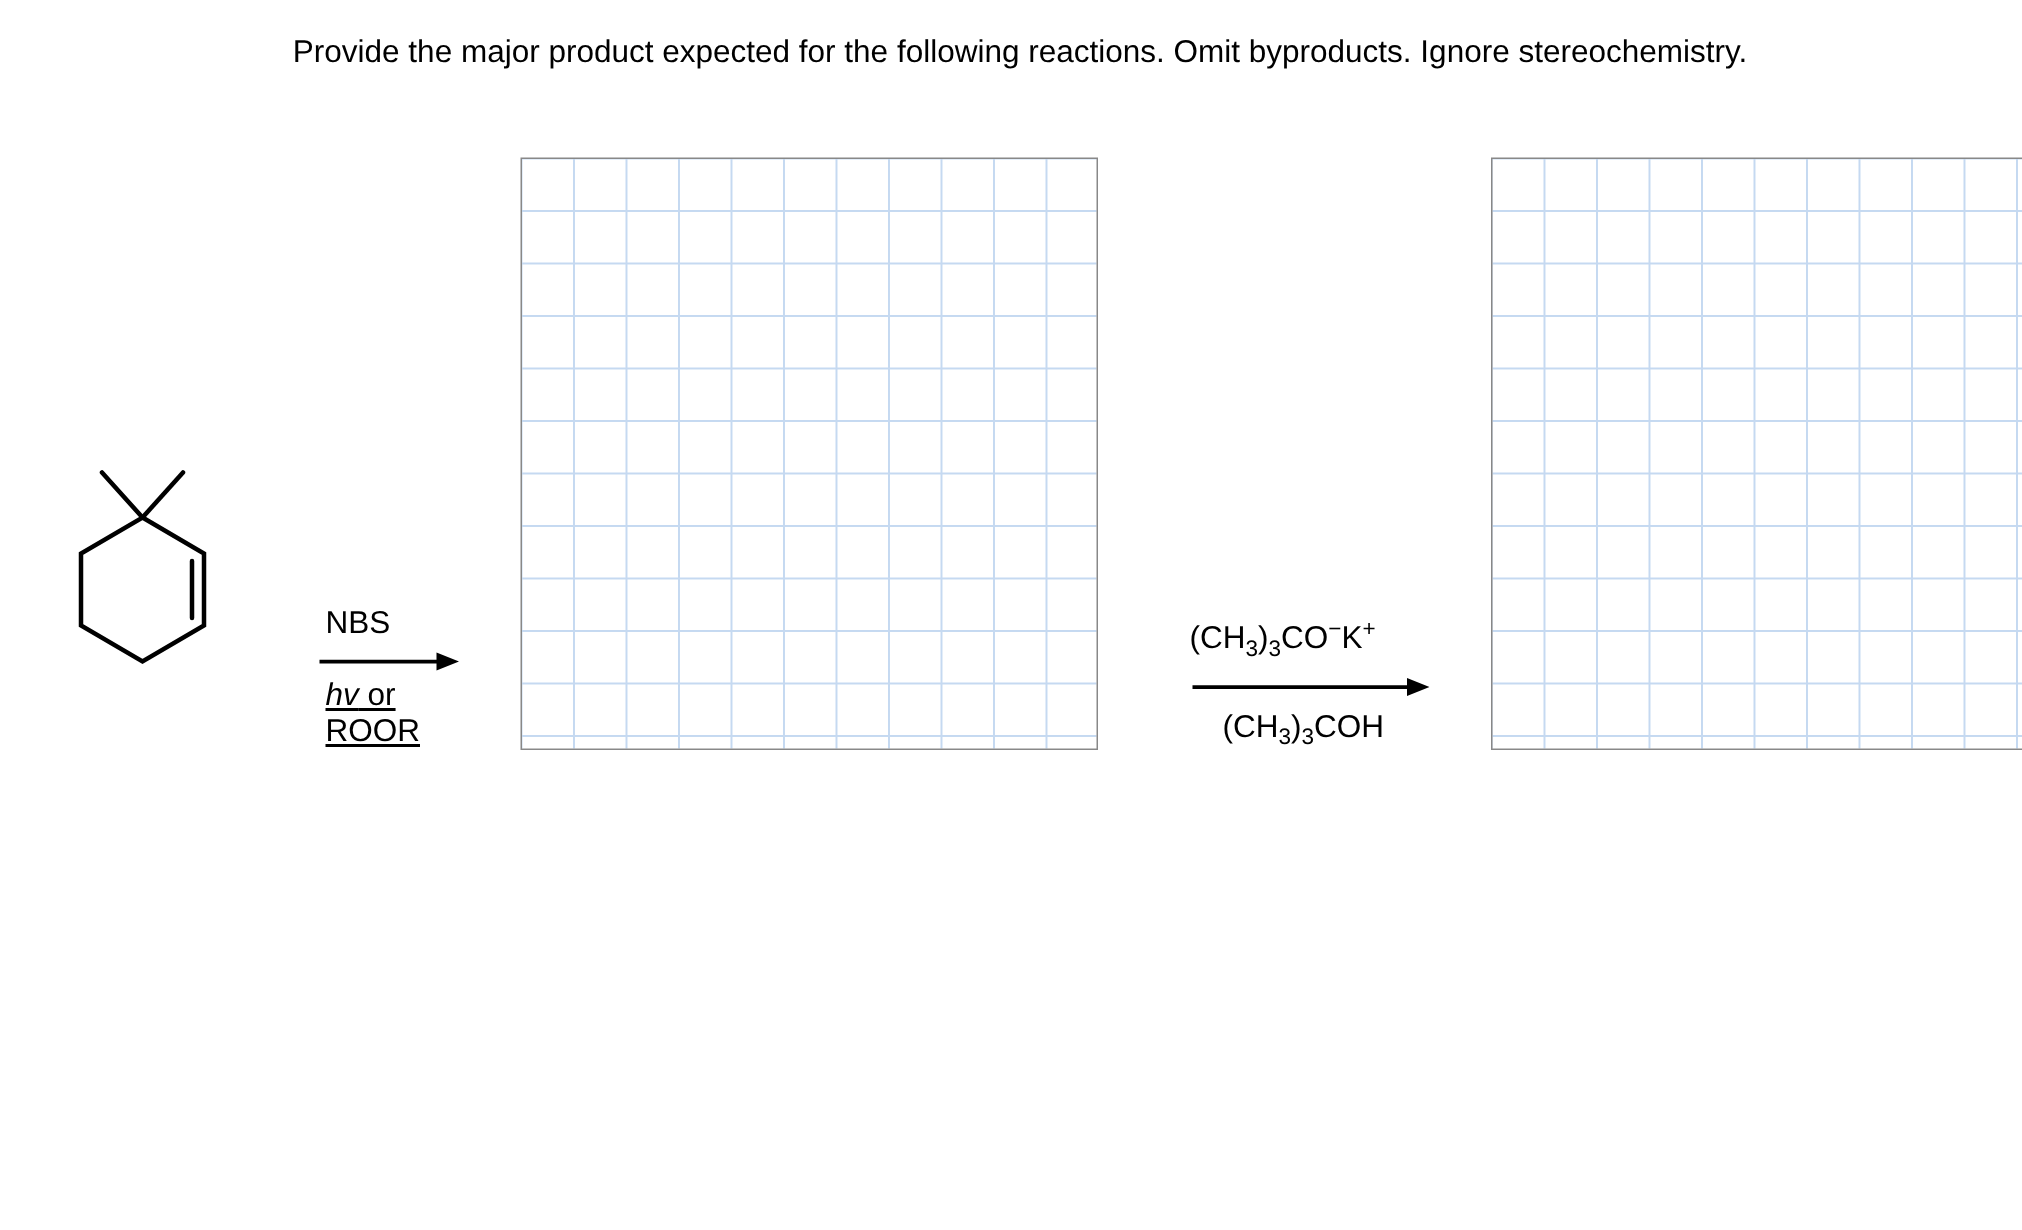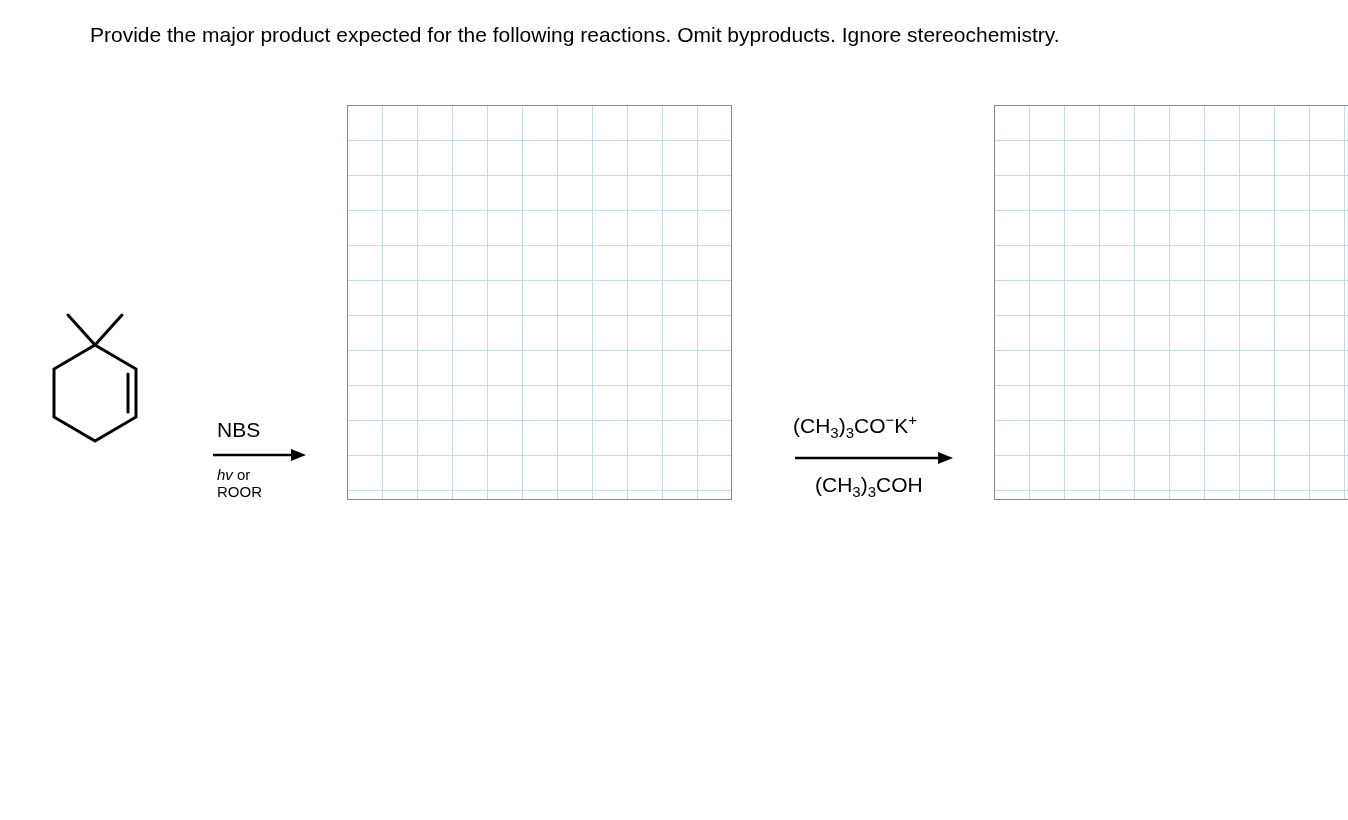--- a/index.html
+++ b/index.html
@@ -15,20 +15,21 @@
       position: relative;
     }
     .question-text {
       position: absolute;
       top: 22px;
       left: 90px;
       font-size: 21px;
       color: #000;
       line-height: 1.2;
       width: 1180px;
+      text-align: center;
     }
     .diagram-container {
       position: absolute;
       top: 105px;
       left: 30px;
       display: flex;
       align-items: flex-end;
       gap: 31px;
     }
     .molecule-svg {
@@ -44,25 +45,26 @@
       margin-right: 10px;
       margin-top: 100px;
     }
     .arrow-label-top {
       font-size: 21px;
       color: #000;
       margin-bottom: 6px;
       margin-left: 6px;
     }
     .arrow-label-bottom {
-      font-size: 15px;
+      font-size: 21px;
       color: #000;
       margin-top: 4px;
       margin-left: 6px;
       font-style: normal;
+      text-decoration: underline;
     }
     .arrow-label-bottom .italic {
       font-style: italic;
     }
     .arrow {
       width: 95px;
       height: 14px;
     }
     .grid-box {
       width: 385px;

